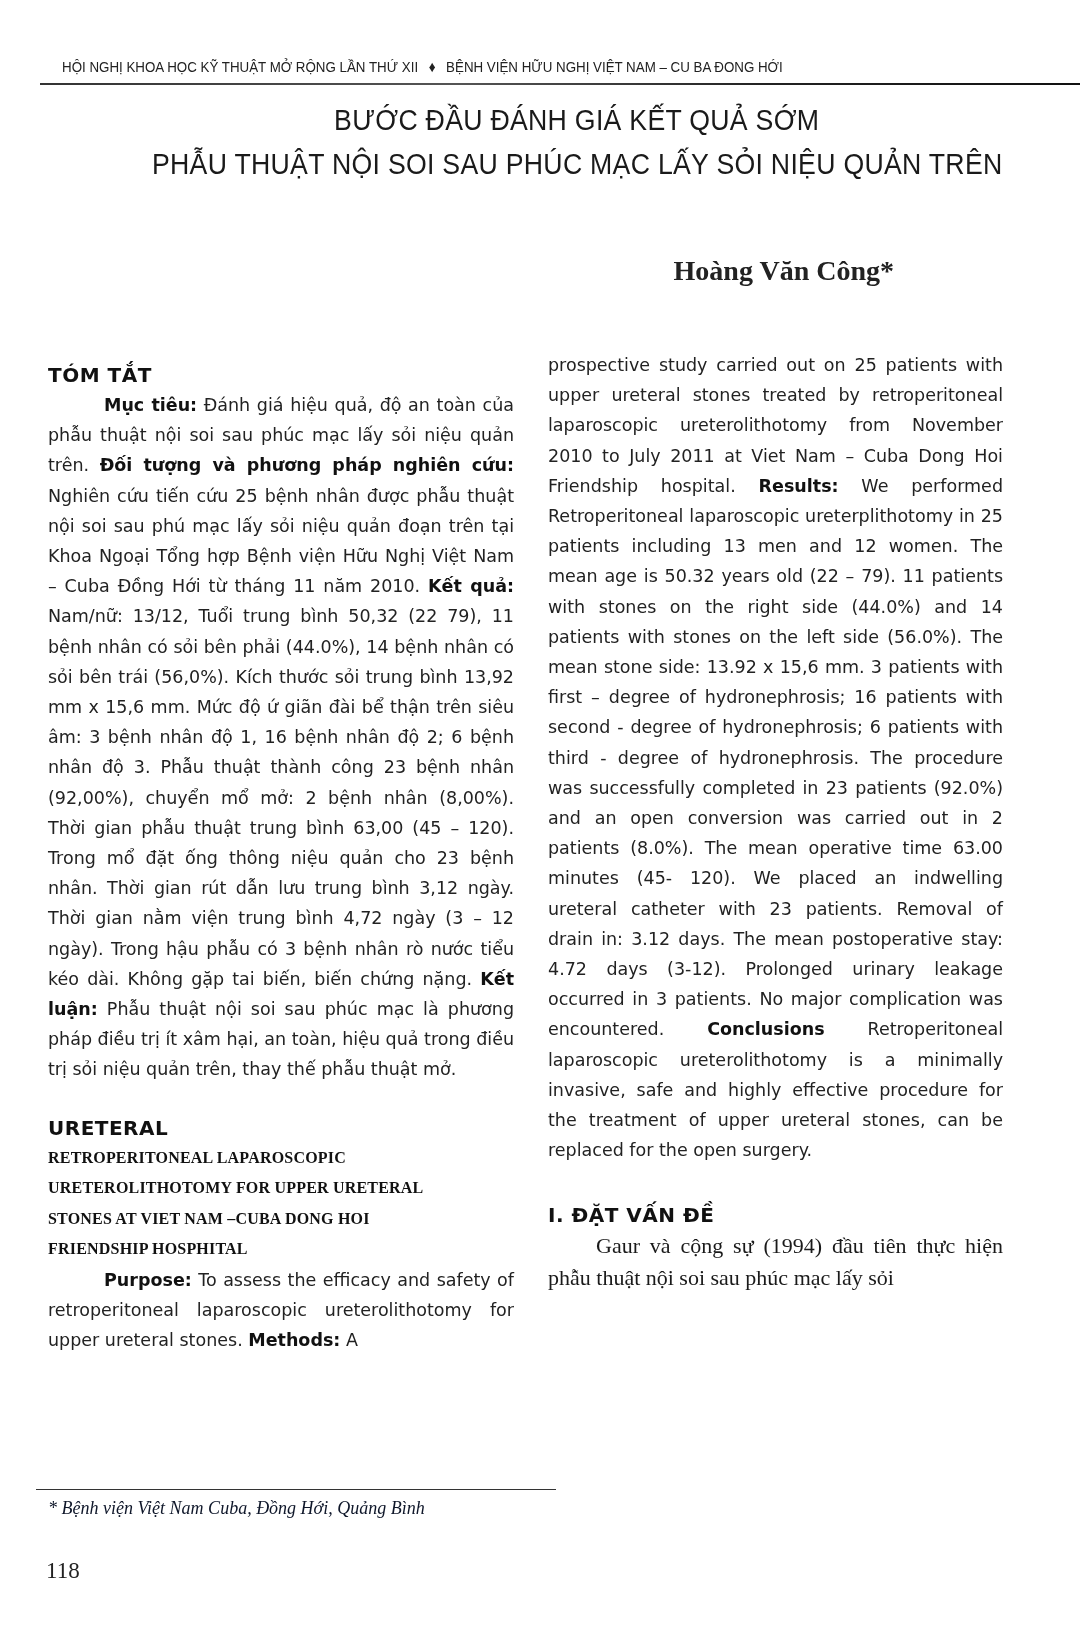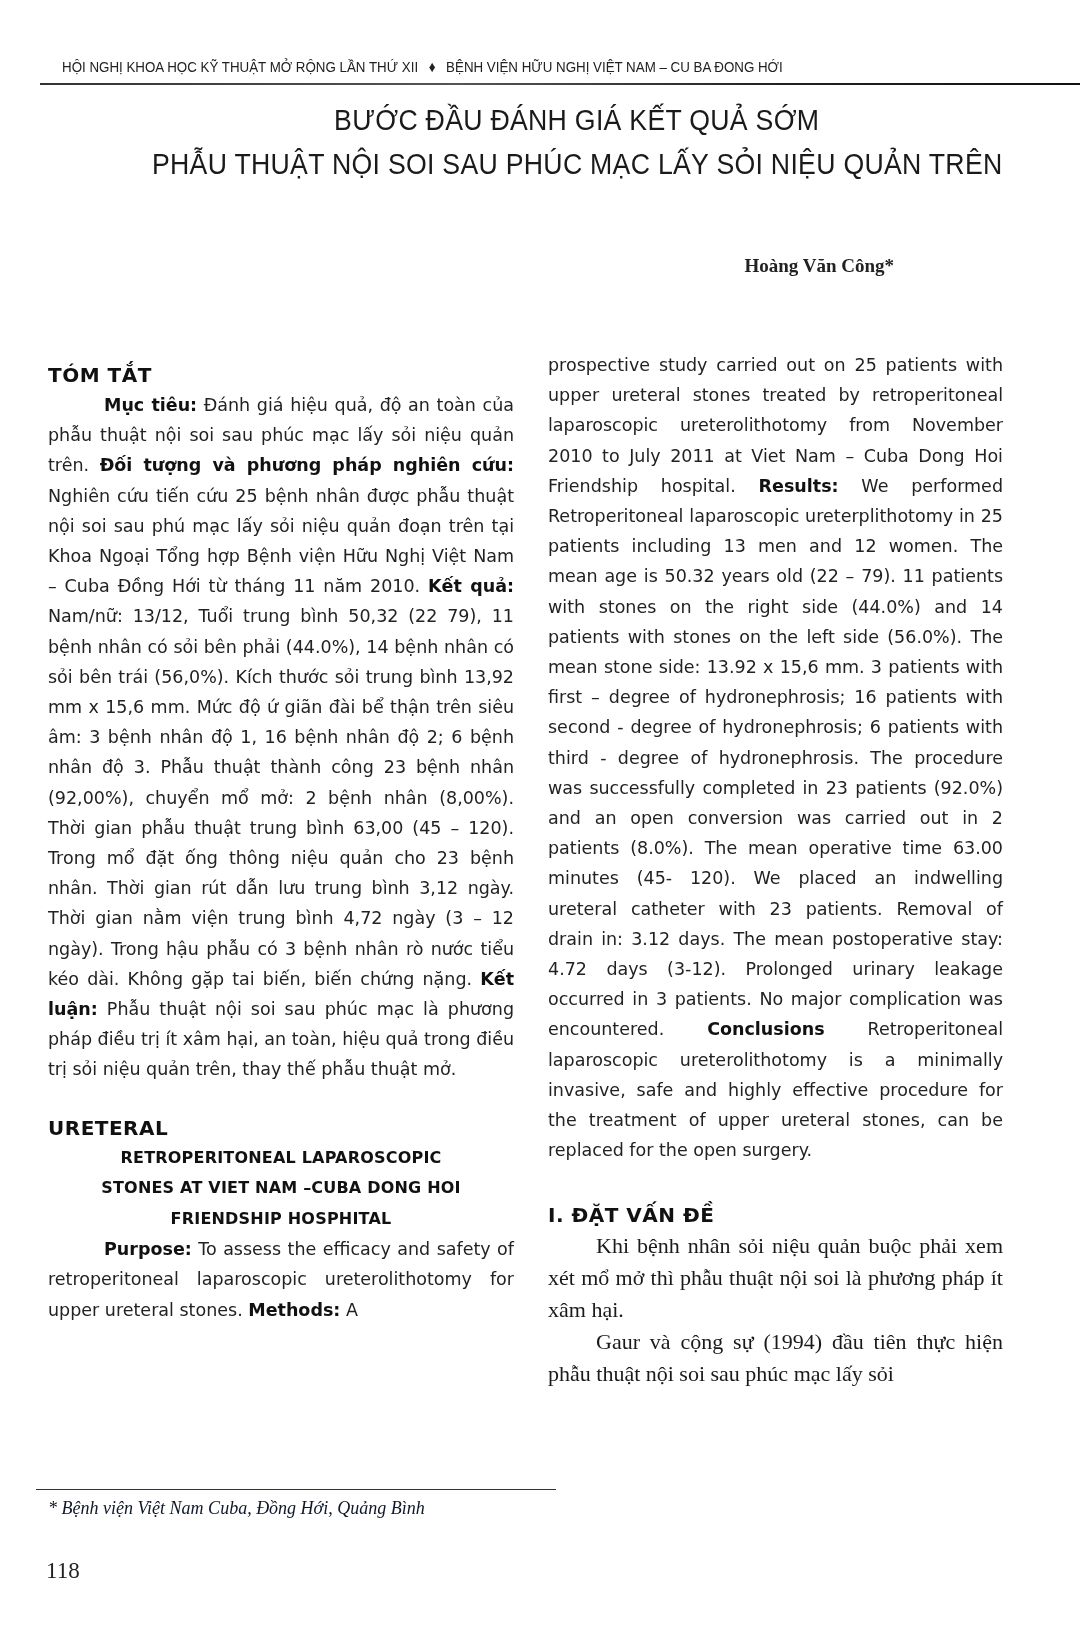--- a/index.html
+++ b/index.html
@@ -22,42 +22,43 @@
       font-family: "Liberation Sans", sans-serif; font-size: 29px; font-weight: normal;
       color: #1a1a1a; line-height: 40px; letter-spacing: 0.3px; padding-left: 32px;
     }
     .title.l1 { top: 100px; }
     .title.l2 { top: 144px; }
     .title.l3 { top: 188px; }
     .title span { display: inline-block; transform: scaleX(0.92); }
 
     .author {
       position: absolute; right: 80px; top: 255px;
-      font-family: "Liberation Serif", serif; font-weight: bold; font-size: 19px; color: #222;
+      font-family: "Liberation Serif", serif; font-weight: bold; font-size: 28px; color: #222;
     }
 
     .col {
       position: absolute; font-family: "DejaVu Sans", sans-serif; font-size: 17.5px;
       line-height: 30.2px; color: #222; text-align: justify;
     }
     .col.left { left: 48px; top: 360px; width: 466px; }
     .col.right { left: 548px; top: 350px; width: 455px; }
 
     .section-heading {
       font-family: "DejaVu Sans", sans-serif; font-weight: bold; font-size: 20px;
       letter-spacing: 0.5px; line-height: 30px; color: #111;
     }
     .para { margin: 0; text-indent: 0; }
     .para.indent { text-indent: 56px; }
     .b { font-weight: bold; color: #111; }
 
     .summary-heading { margin-top: 28px; }
     .summary-title {
-      text-align: center; font-weight: bold; font-size: 16px; line-height: 30.5px; color: #111;
+      text-align: left; font-weight: bold; font-size: 16px; line-height: 30.5px; color: #111;
       letter-spacing: 0.2px;
+      font-family: Liberation Serif, serif;
     }
 
     .intro-heading { margin-top: 35px; }
     .serif-body {
       font-family: "Liberation Serif", serif; font-size: 22px; line-height: 32px;
       color: #1a1a1a; text-align: justify;
     }
     .serif-body .para.indent { text-indent: 48px; }
 
     .footnote-rule {
@@ -90,32 +91,32 @@
 
   <div class="author">Hoàng Văn Công*</div>
 
   <div class="col left">
     <div class="section-heading">TÓM TẮT</div>
     <p class="para indent"><span class="b">Mục tiêu:</span><span> Đánh giá hiệu quả, độ an toàn của phẫu thuật nội soi sau phúc mạc lấy sỏi niệu quản trên. </span><span class="b">Đối tượng và phương pháp nghiên cứu:</span><span> Nghiên cứu tiến cứu 25 bệnh nhân được phẫu thuật nội soi sau phú mạc lấy sỏi niệu quản đoạn trên tại Khoa Ngoại Tổng hợp Bệnh viện Hữu Nghị Việt Nam – Cuba Đồng Hới từ tháng 11 năm 2010. </span><span class="b">Kết quả:</span><span> Nam/nữ: 13/12, Tuổi trung bình 50,32 (22   79), 11 bệnh nhân có sỏi bên phải (44.0%), 14 bệnh nhân có sỏi bên trái (56,0%). Kích thước sỏi trung bình 13,92 mm x 15,6 mm. Mức độ ứ giãn đài bể thận trên siêu âm: 3 bệnh nhân độ 1, 16 bệnh nhân độ 2; 6 bệnh nhân độ 3. Phẫu thuật thành công 23 bệnh nhân (92,00%), chuyển mổ mở: 2 bệnh nhân (8,00%). Thời gian phẫu thuật trung bình 63,00 (45 – 120). Trong mổ đặt ống thông niệu quản cho 23 bệnh nhân. Thời gian rút dẫn lưu trung bình 3,12 ngày. Thời gian nằm viện trung bình 4,72 ngày (3 – 12 ngày). Trong hậu phẫu có 3 bệnh nhân rò nước tiểu kéo dài. Không gặp tai biến, biến chứng nặng. </span><span class="b">Kết luận:</span><span> Phẫu thuật nội soi sau phúc mạc là phương pháp điều trị ít xâm hại, an toàn, hiệu quả trong điều trị sỏi niệu quản trên, thay thế phẫu thuật mở.</span></p>
 
     <div class="section-heading summary-heading">URETERAL</div>
     <div class="summary-title">
       <div>RETROPERITONEAL LAPAROSCOPIC</div>
+      <div>URETEROLITHOTOMY FOR UPPER URETERAL</div>
       <div>STONES AT VIET NAM –CUBA DONG HOI</div>
       <div>FRIENDSHIP HOSPHITAL</div>
     </div>
     <p class="para indent"><span class="b">Purpose:</span><span> To assess the efficacy and safety of retroperitoneal laparoscopic ureterolithotomy for upper ureteral stones. </span><span class="b">Methods:</span><span> A</span></p>
   </div>
 
   <div class="col right">
     <p class="para"><span id="methods-cont">prospective study carried out on 25 patients with upper ureteral stones treated by retroperitoneal laparoscopic ureterolithotomy from November 2010 to July 2011 at Viet Nam – Cuba Dong Hoi Friendship hospital. </span><span class="b">Results:</span><span> We performed Retroperitoneal laparoscopic ureterplithotomy in 25 patients including 13 men and 12 women. The mean age is 50.32 years old (22 – 79). 11 patients with stones on the right side (44.0%) and 14 patients with stones on the left side (56.0%). The mean stone side: 13.92 x 15,6 mm. 3 patients with first – degree of hydronephrosis; 16 patients with second - degree of hydronephrosis; 6 patients with third - degree of hydronephrosis. The procedure was successfully completed in 23 patients (92.0%) and an open conversion was carried out in 2 patients (8.0%). The mean operative time 63.00 minutes (45- 120). We placed an indwelling ureteral catheter with 23 patients. Removal of drain in: 3.12 days. The mean postoperative stay: 4.72 days (3-12). Prolonged urinary leakage occurred in 3 patients. No major complication was encountered. </span><span class="b">Conclusions</span><span> Retroperitoneal laparoscopic ureterolithotomy is a minimally invasive, safe and highly effective procedure for the treatment of upper ureteral stones, can be replaced for the open surgery.</span></p>
 
     <div class="section-heading intro-heading">I. ĐẶT VẤN ĐỀ</div>
     <div class="serif-body">
-      <p class="para indent">Khi bệnh nhân sỏi niệu quản buộc phải xem xét mổ mở thì phẫu thuật nội soi là phương pháp ít xâm hại.</p>
       <p class="para indent">Gaur và cộng sự (1994) đầu tiên thực hiện phẫu thuật nội soi sau phúc mạc lấy sỏi</p>
     </div>
   </div>
 
   <div class="footnote-rule"></div>
   <div class="footnote">* Bệnh viện Việt Nam Cuba, Đồng Hới, Quảng Bình</div>
   <div class="page-number">118</div>
 </div>
 
 </body></html>

